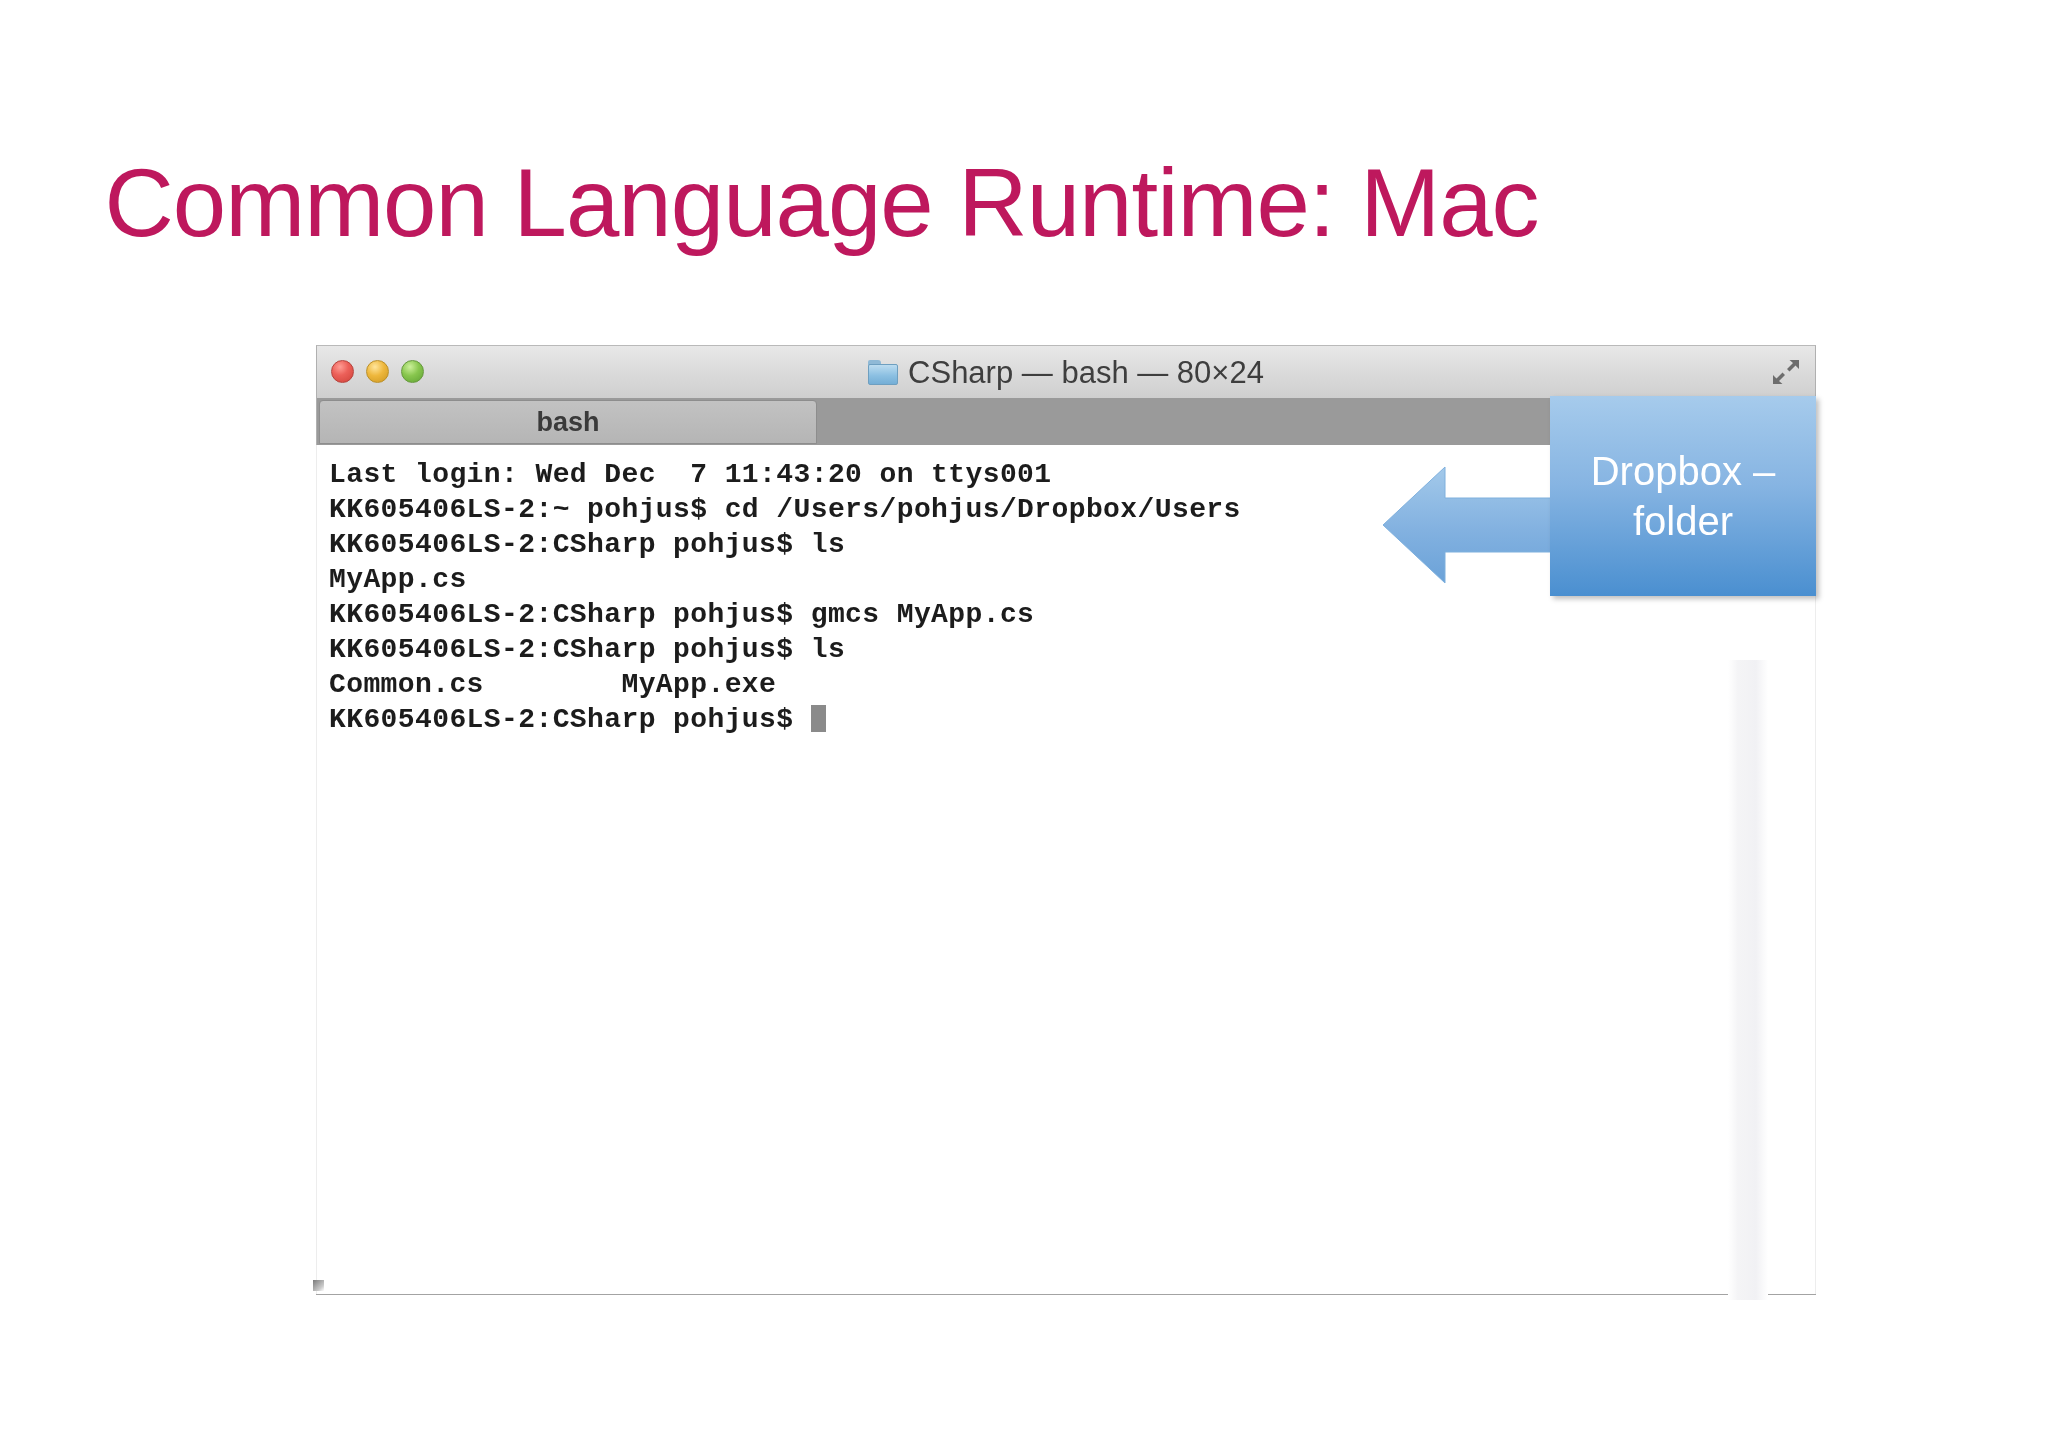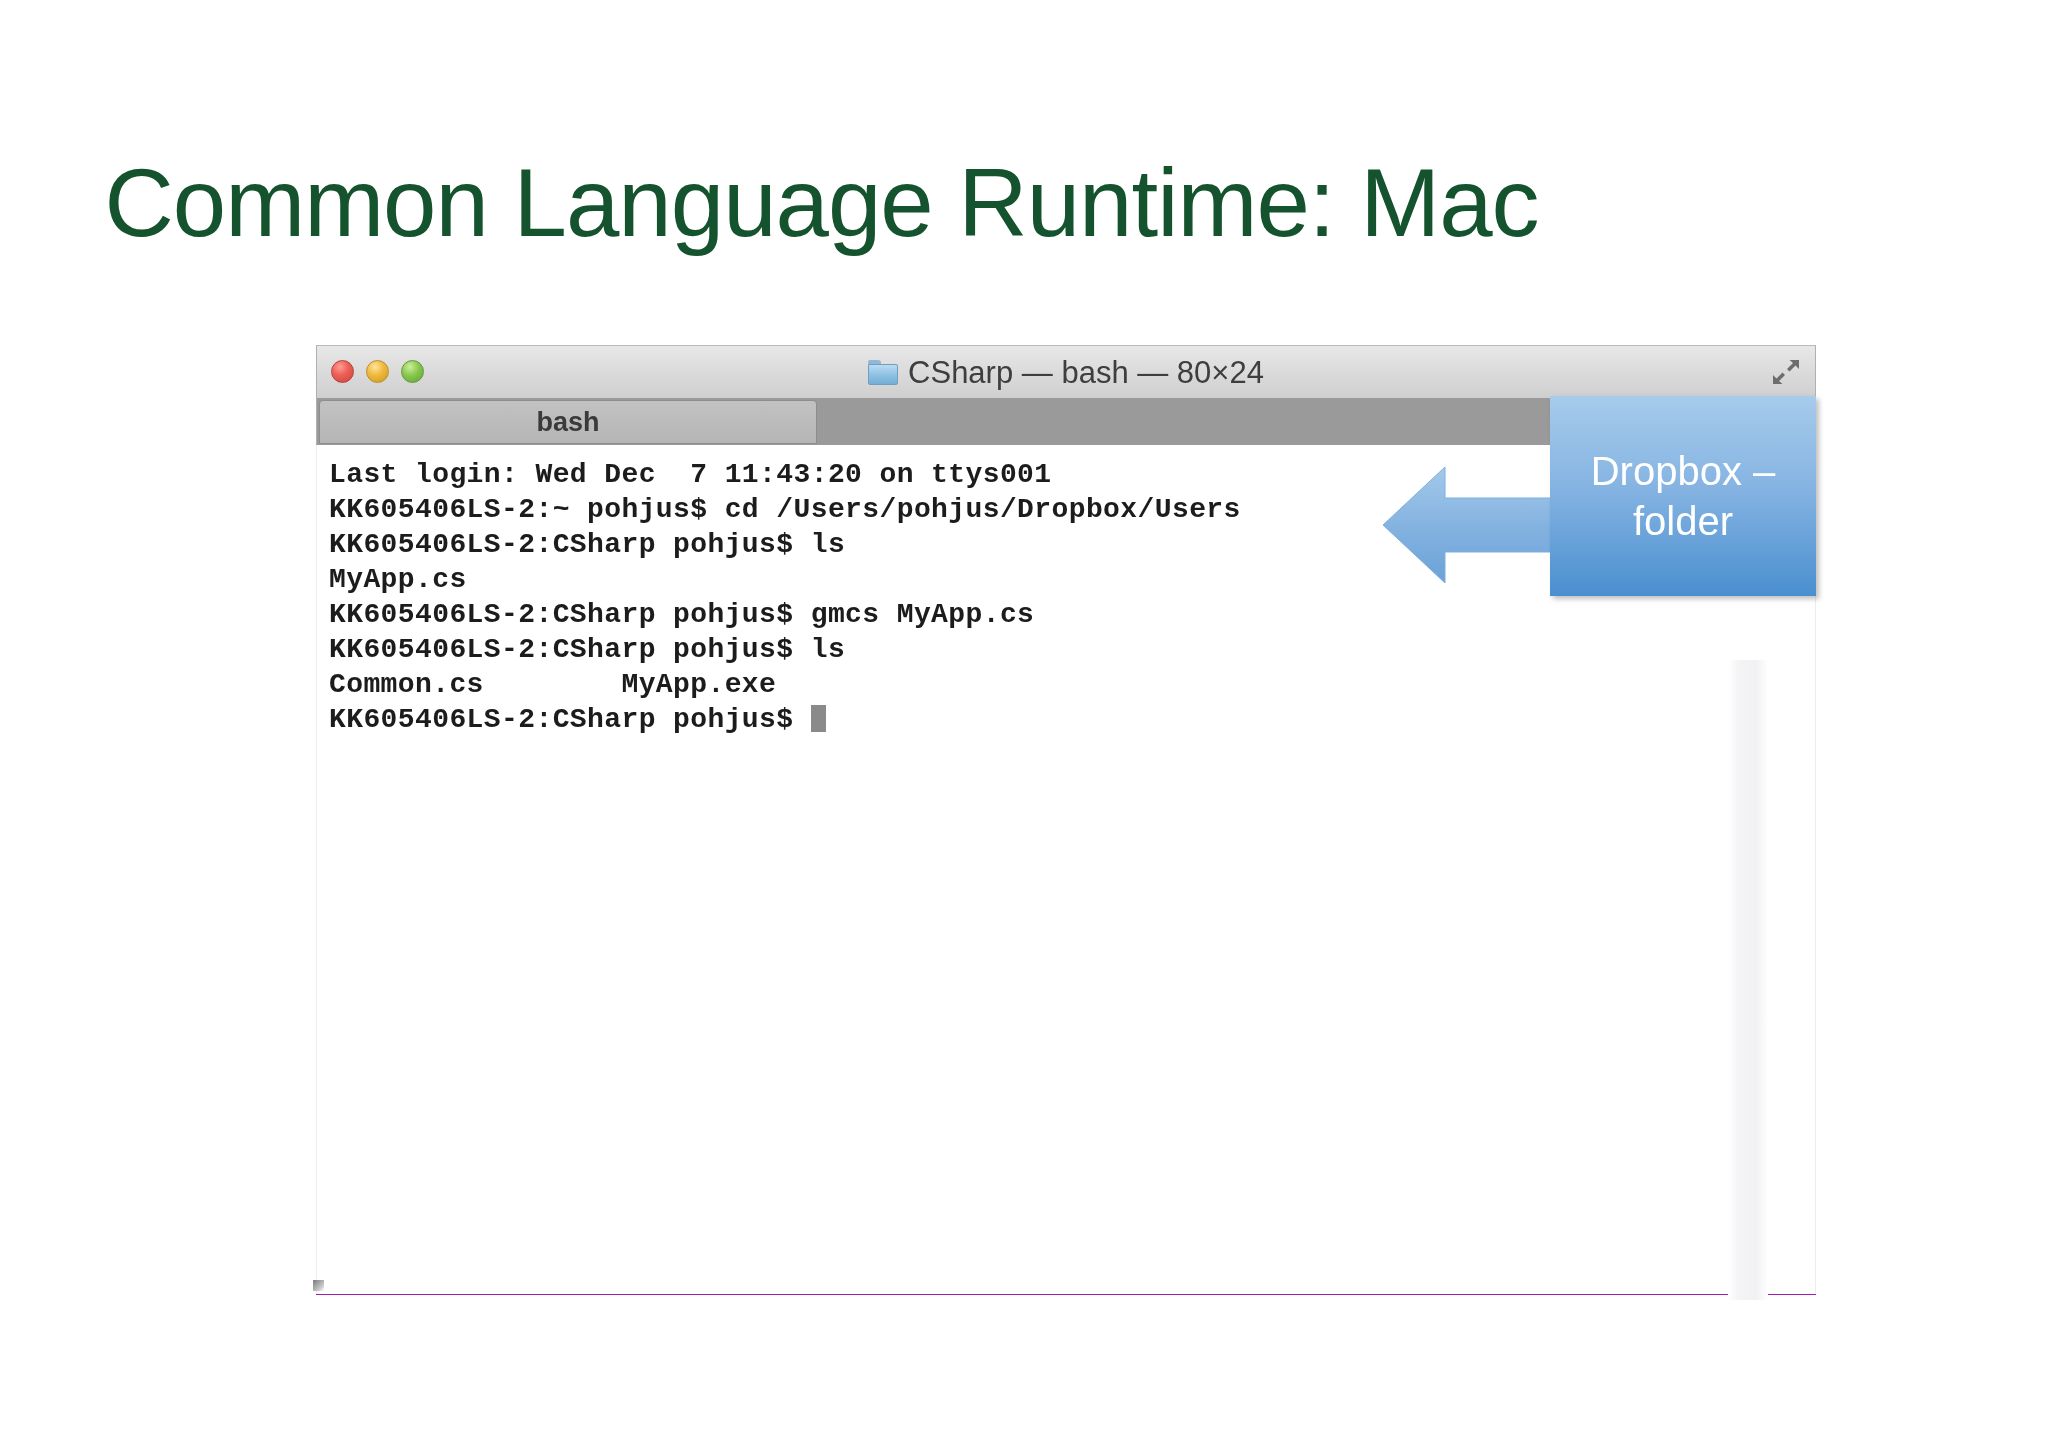--- a/index.html
+++ b/index.html
@@ -19,33 +19,33 @@
   #slide-title {
     position: absolute;
     left: 0;
     top: 150px;
     width: 1643px;
     text-align: center;
     font-family: "Liberation Sans", sans-serif;
     font-size: 96px;
     font-weight: 400;
     letter-spacing: -1px;
-    color: #14532d;
+    color: #be185d;
     line-height: 1.1;
     white-space: nowrap;
   }
 
   
   #terminal-window {
     position: absolute;
     left: 316px;
     top: 345px;
     width: 1500px;
     height: 950px;
-    background: #a21caf;
+    background: #a3a3a3;
     box-sizing: border-box;
   }
 
   
   #titlebar {
     position: relative;
     height: 53px;
     background: linear-gradient(to bottom, #e8e8e8 0%, #dcdcdc 45%, #cfcfcf 100%);
     border-top: 1px solid #b9b9b9;
     border-left: 1px solid #b0b0b0;

